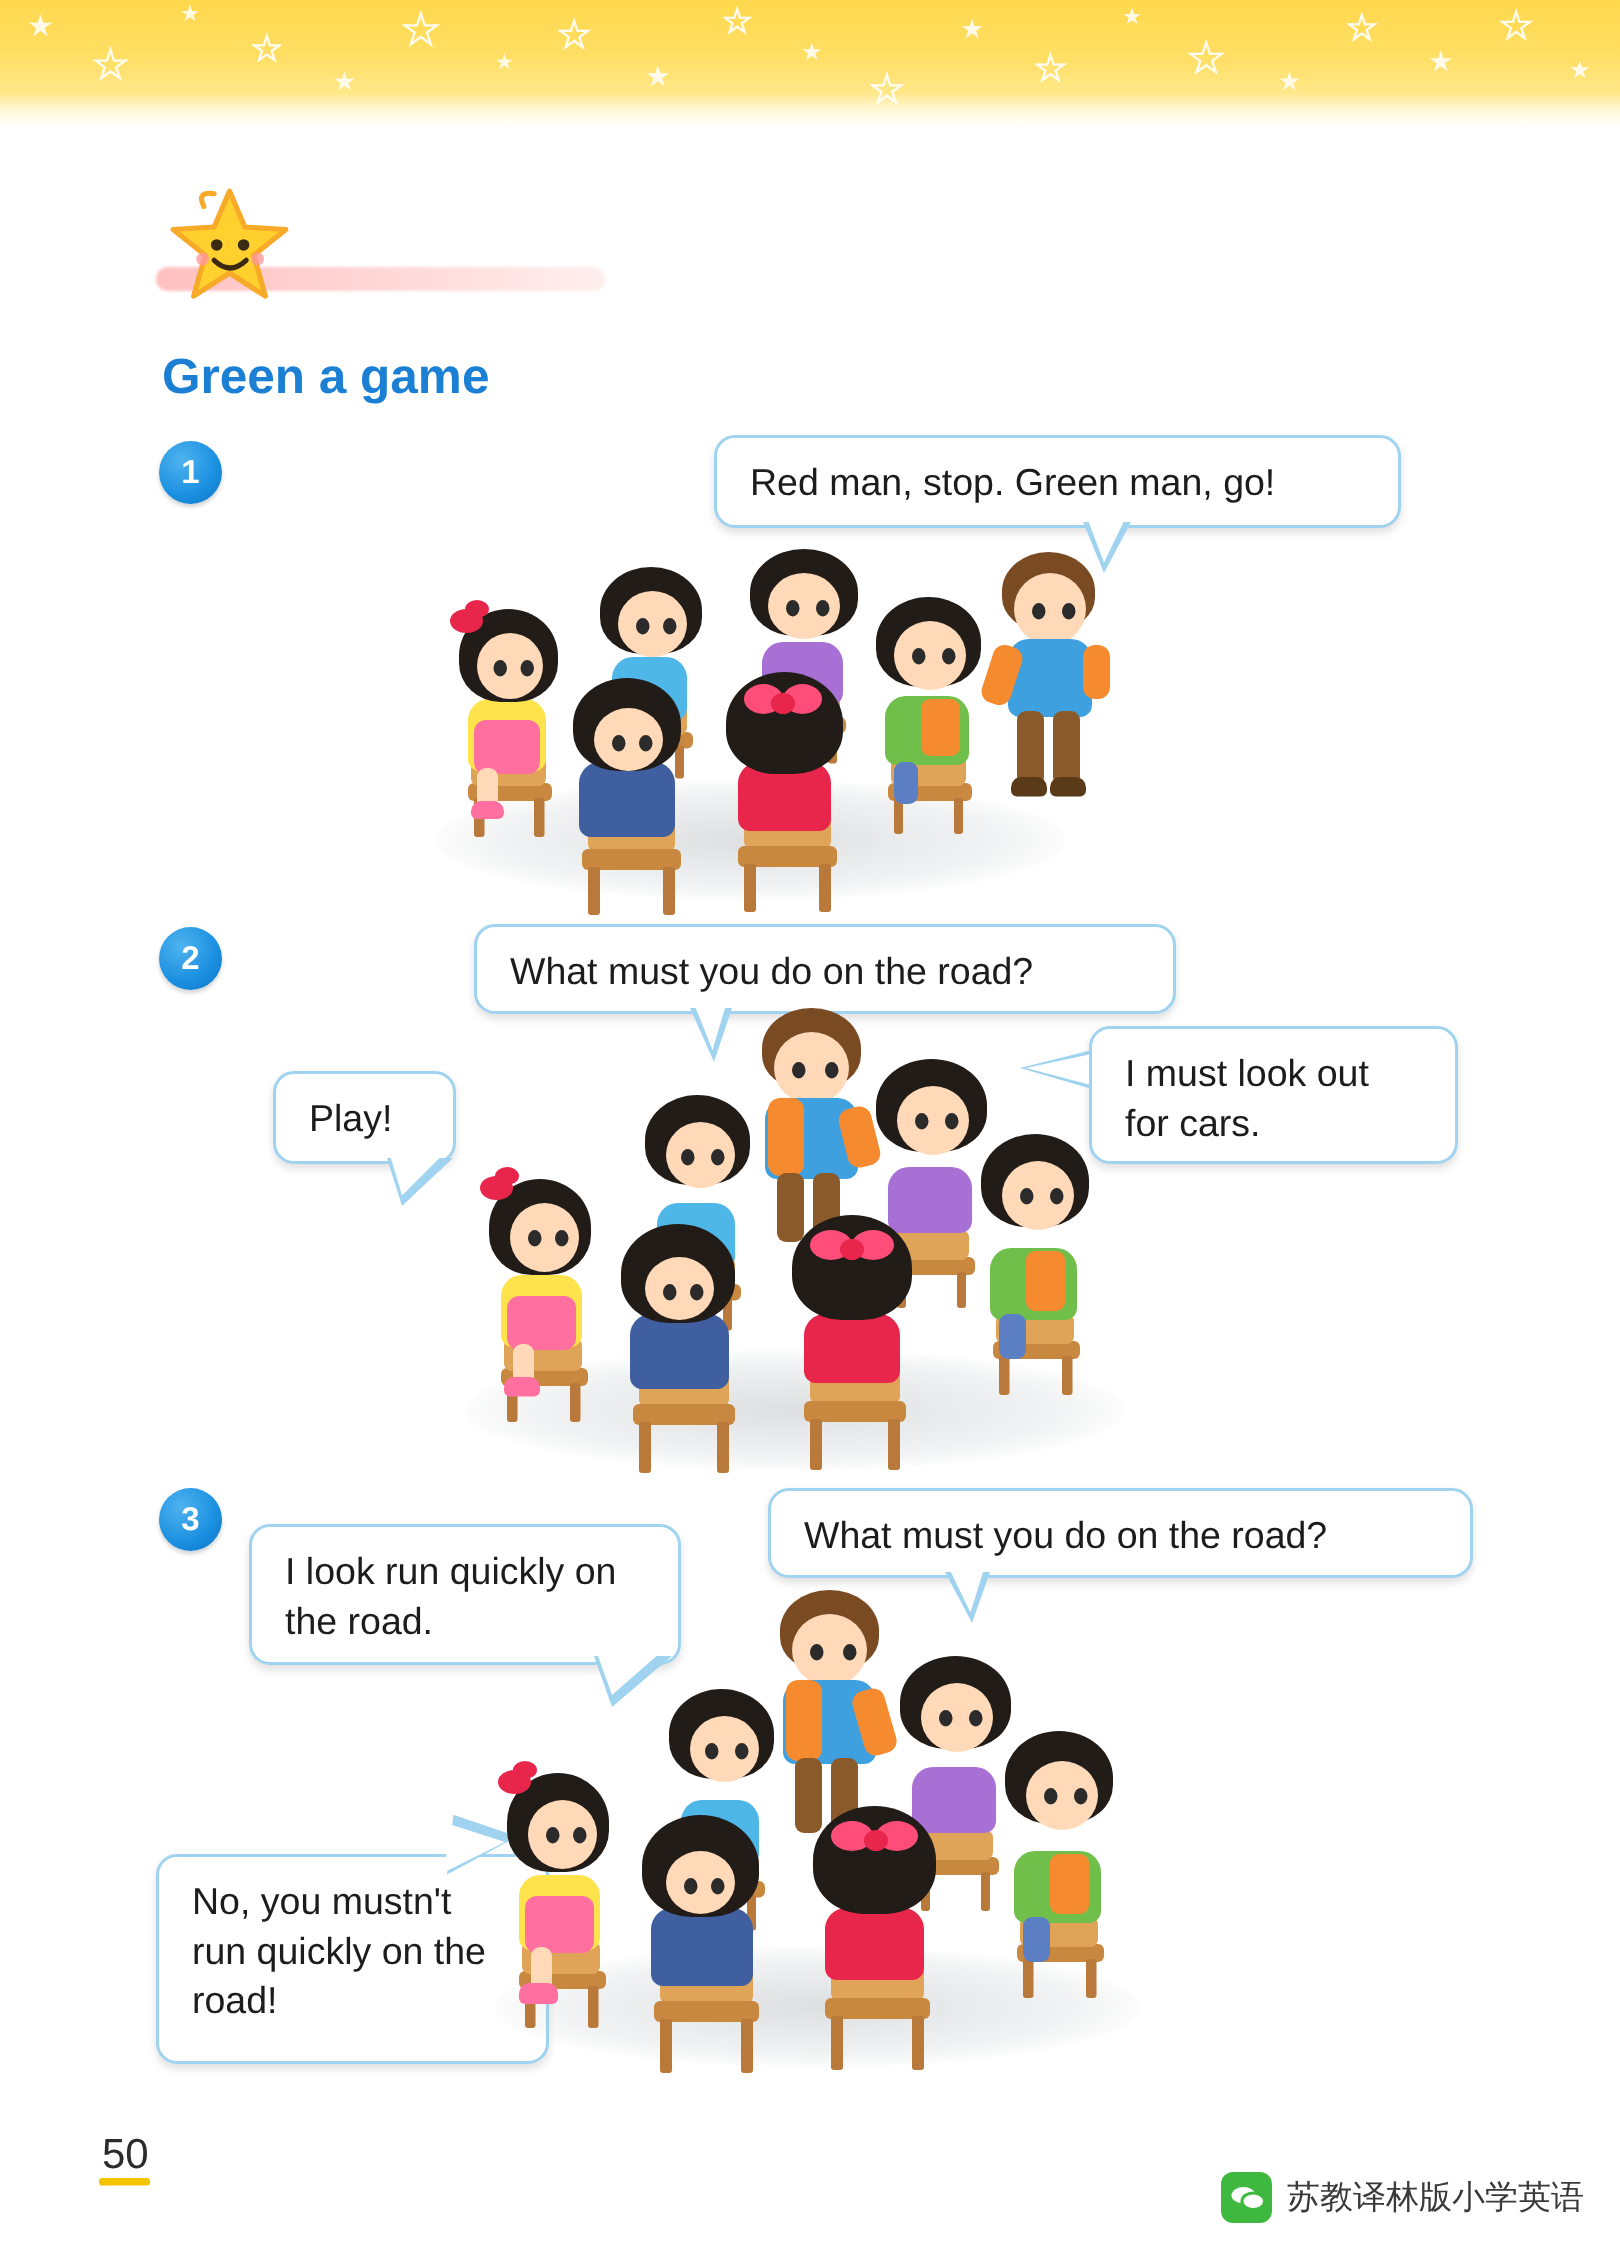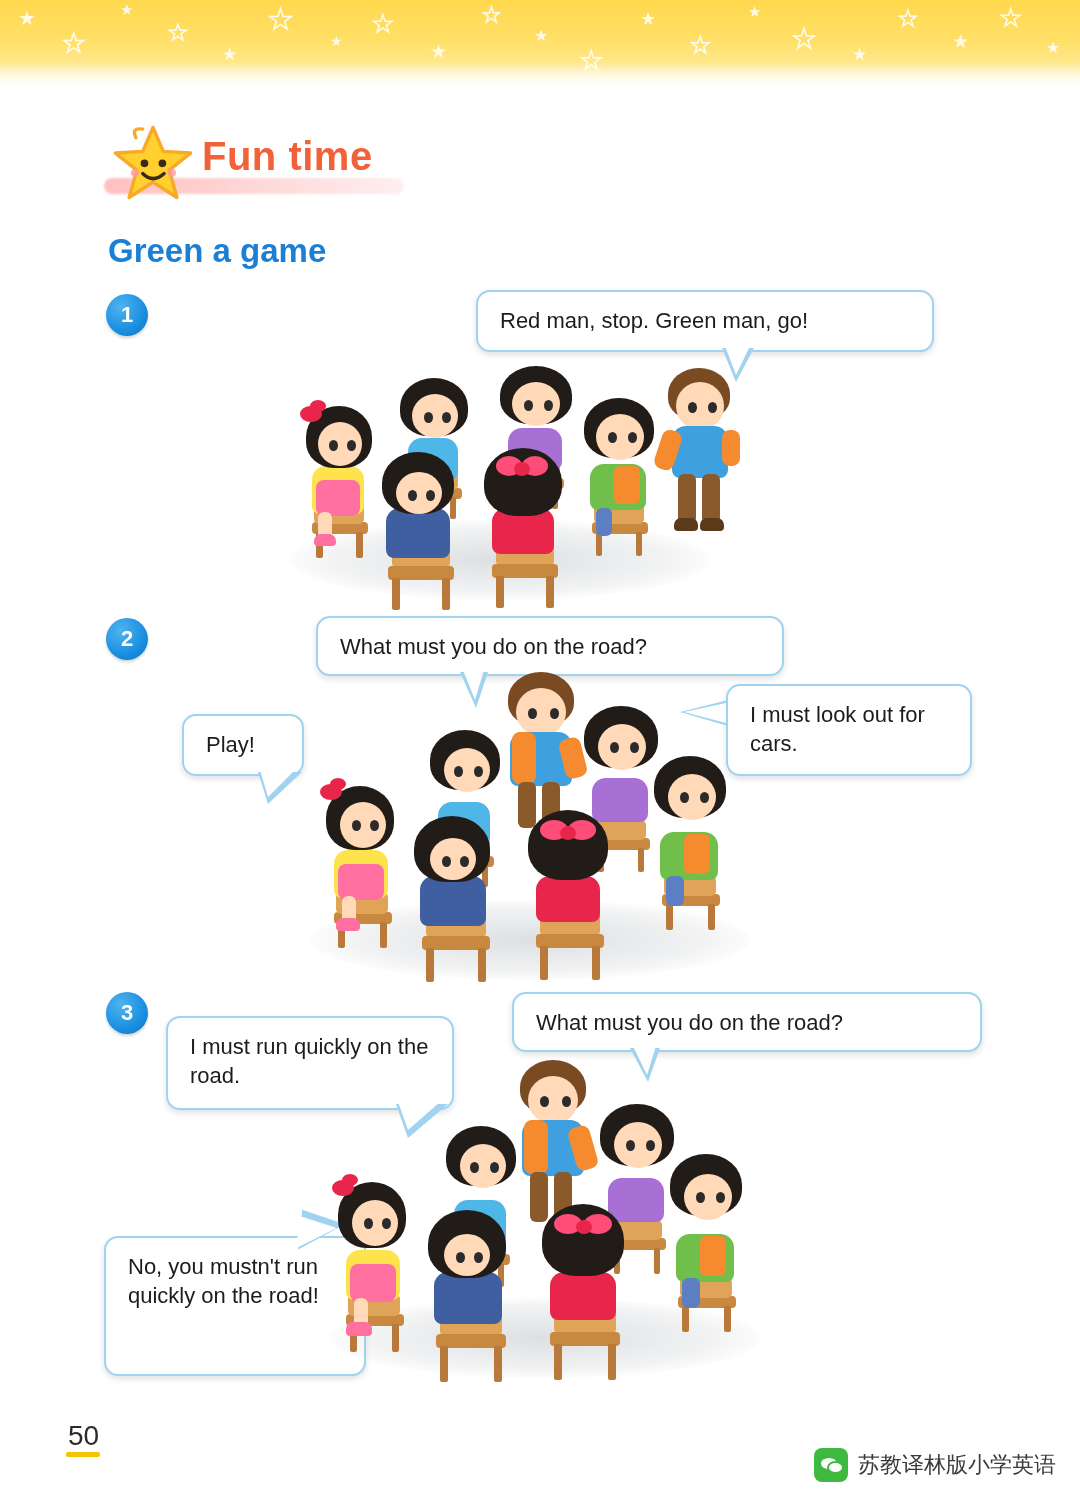--- a/index.html
+++ b/index.html
@@ -92,21 +92,21 @@
   }
 
   
   .bubble {
     position: absolute;
     background: #ffffff;
     border: 2px solid #9fd3f0;
     border-radius: 14px;
     box-shadow: 0 3px 6px rgba(0,0,0,.12);
     color: #1c1c1c;
-    font-size: 22px;
+    font-size: 25px;
     line-height: 1.32;
     padding: 14px 22px;
     box-sizing: border-box;
   }
   .tail {
     position: absolute;
     width: 0; height: 0;
   }
 
   
@@ -214,21 +214,20 @@
   <div class="funtime-underline"></div>
   <svg class="star-badge" viewBox="0 0 100 96">
     <path d="M50 4 L62 32 L94 34 L69 54 L78 86 L50 68 L22 86 L31 54 L6 34 L38 32 Z" fill="#ffd02e" stroke="#f7a928" stroke-width="4" stroke-linejoin="round"></path>
     <circle cx="40" cy="46" r="4.5" fill="#3a2a12"></circle>
     <circle cx="61" cy="46" r="4.5" fill="#3a2a12"></circle>
     <path d="M38 58 Q50 70 63 58" stroke="#3a2a12" stroke-width="4" fill="none" stroke-linecap="round"></path>
     <circle cx="29" cy="57" r="5" fill="#ff9a9a" opacity=".8"></circle>
     <circle cx="72" cy="57" r="5" fill="#ff9a9a" opacity=".8"></circle>
     <path d="M30 16 Q24 4 38 6" stroke="#f7a928" stroke-width="4" fill="none" stroke-linecap="round"></path>
   </svg>
-  <div class="funtime-title">Fun time</div>
 </div>
 
 <div class="section-title">Green a game</div>
 
 <div class="step-num" style="left:106px; top:294px;">1</div>
 
 <div class="bubble" style="left:476px; top:290px; width:458px; height:62px;">Red man, stop. Green man, go!</div>
 <div class="tail" style="left:722px; top:348px; border-left:14px solid transparent; border-right:18px solid transparent; border-top:34px solid #9fd3f0;"></div>
 <div class="tail" style="left:725px; top:346px; border-left:11px solid transparent; border-right:14px solid transparent; border-top:29px solid #ffffff;"></div>
 
@@ -461,21 +460,21 @@
     <div class="bow" style="left:42px; top:16px; width:16px; height:14px; background:#e8254a;"></div>
   </div>
 </div>
 
 <div class="step-num" style="left:106px; top:992px;">3</div>
 
 <div class="bubble" style="left:512px; top:992px; width:470px; height:60px;">What must you do on the road?</div>
 <div class="tail" style="left:630px; top:1048px; border-left:18px solid transparent; border-right:12px solid transparent; border-top:34px solid #9fd3f0;"></div>
 <div class="tail" style="left:633px; top:1046px; border-left:14px solid transparent; border-right:9px solid transparent; border-top:29px solid #ffffff;"></div>
 
-<div class="bubble" style="left:166px; top:1016px; width:288px; height:94px;">I must run quickly on the road.</div>
+<div class="bubble" style="left:166px; top:1016px; width:288px; height:94px;">I look run quickly on the road.</div>
 <div class="tail" style="left:396px; top:1104px; border-left:12px solid transparent; border-right:40px solid transparent; border-top:34px solid #9fd3f0;"></div>
 <div class="tail" style="left:398px; top:1102px; border-left:10px solid transparent; border-right:32px solid transparent; border-top:28px solid #ffffff;"></div>
 
 <div class="bubble" style="left:104px; top:1236px; width:262px; height:140px;">No, you mustn't run quickly on the road!</div>
 <div class="tail" style="left:300px; top:1212px; border-top:10px solid transparent; border-bottom:30px solid transparent; border-left:44px solid #9fd3f0; transform:rotate(6deg);"></div>
 <div class="tail" style="left:298px; top:1218px; border-top:8px solid transparent; border-bottom:24px solid transparent; border-left:38px solid #ffffff; transform:rotate(6deg);"></div>
 
 <div class="group" style="left:320px; top:1060px; width:460px; height:310px;">
   <div class="shadow-ellipse" style="left:10px; top:238px; width:430px; height:80px;"></div>
 

